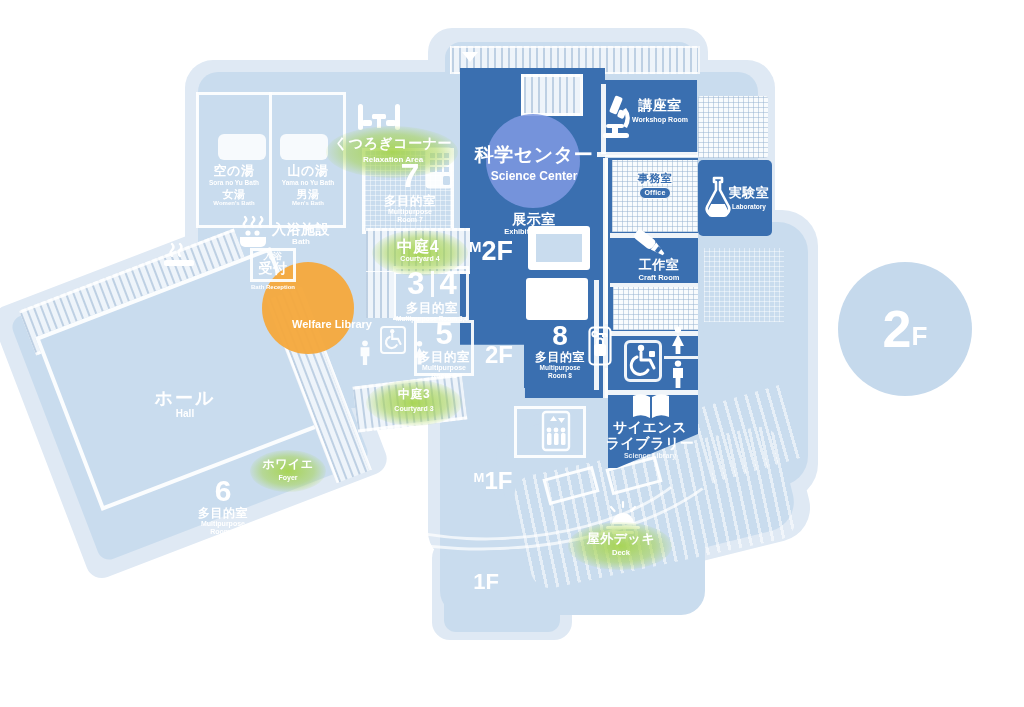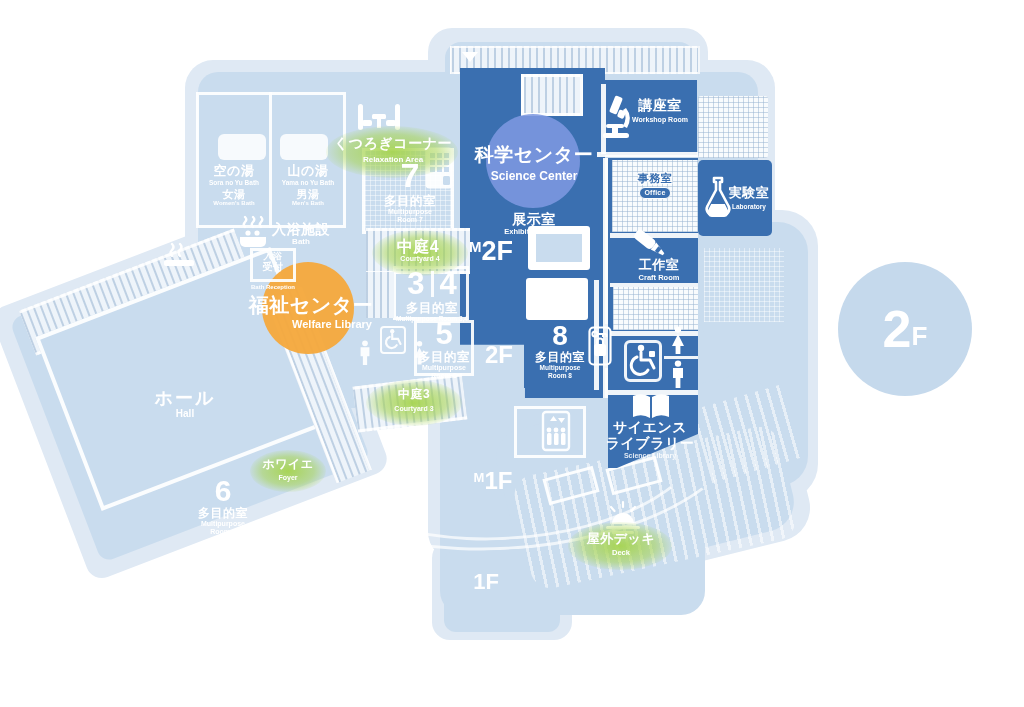--- a/index.html
+++ b/index.html
@@ -300,38 +300,37 @@
     <span class="jp" style="font-size:11px;margin-top:2px;">男湯</span>
     <span style="font-size:6px;">Men's Bath</span>
   </div>
   <div class="t col" style="left:266px;top:222px;width:70px;">
     <span class="jp" style="font-size:14px;">入浴施設</span>
     <span style="font-size:8px;">Bath</span>
   </div>
   <div class="abs wbox" style="left:250px;top:248px;width:46px;height:34px;"></div>
   <div class="t col" style="left:250px;top:251px;width:46px;">
     <span class="jp" style="font-size:9px;">入浴</span>
-    <span class="jp" style="font-size:10px;">受付</span>
+    <span class="jp" style="font-size:14px;">受付</span>
   </div>
   <div class="t" style="left:240px;top:284px;width:66px;font-size:6px;">Bath Reception</div>
 
   <div class="t" style="left:328px;top:136px;width:130px;font-size:14px;"><span class="jp">くつろぎコーナー</span></div>
   <div class="t" style="left:340px;top:156px;width:106px;font-size:8px;">Relaxation Area</div>
 
   <div class="t col" style="left:366px;top:158px;width:88px;">
     <span class="num" style="font-size:34px;">7</span>
     <span class="jp" style="font-size:12.5px;margin-top:2px;">多目的室</span>
     <span style="font-size:7px;">Multipurpose</span>
     <span style="font-size:7px;">Room 7</span>
   </div>
 
   <div class="t" style="left:374px;top:238px;width:88px;font-size:16px;"><span class="jp">中庭4</span></div>
   <div class="t" style="left:374px;top:255px;width:92px;font-size:7px;">Courtyard 4</div>
 
-  <div class="t" style="left:235px;top:294px;width:152px;font-size:20px;"><span class="jp">福祉センター</span></div>
   <div class="t" style="left:277px;top:318px;width:110px;font-size:11px;">Welfare Library</div>
 
   <div class="t col" style="left:392px;top:268px;width:80px;">
     <span class="row">
       <span class="num" style="font-size:31px;">3</span>
       <span style="display:inline-block;width:3px;height:26px;background:rgba(255,255,255,.9);margin:0 6px;"></span>
       <span class="num" style="font-size:31px;">4</span>
     </span>
     <span class="jp" style="font-size:12.5px;margin-top:2px;">多目的室</span>
     <span style="font-size:6.5px;white-space:nowrap;">Multipurpose Room 3,4</span>

